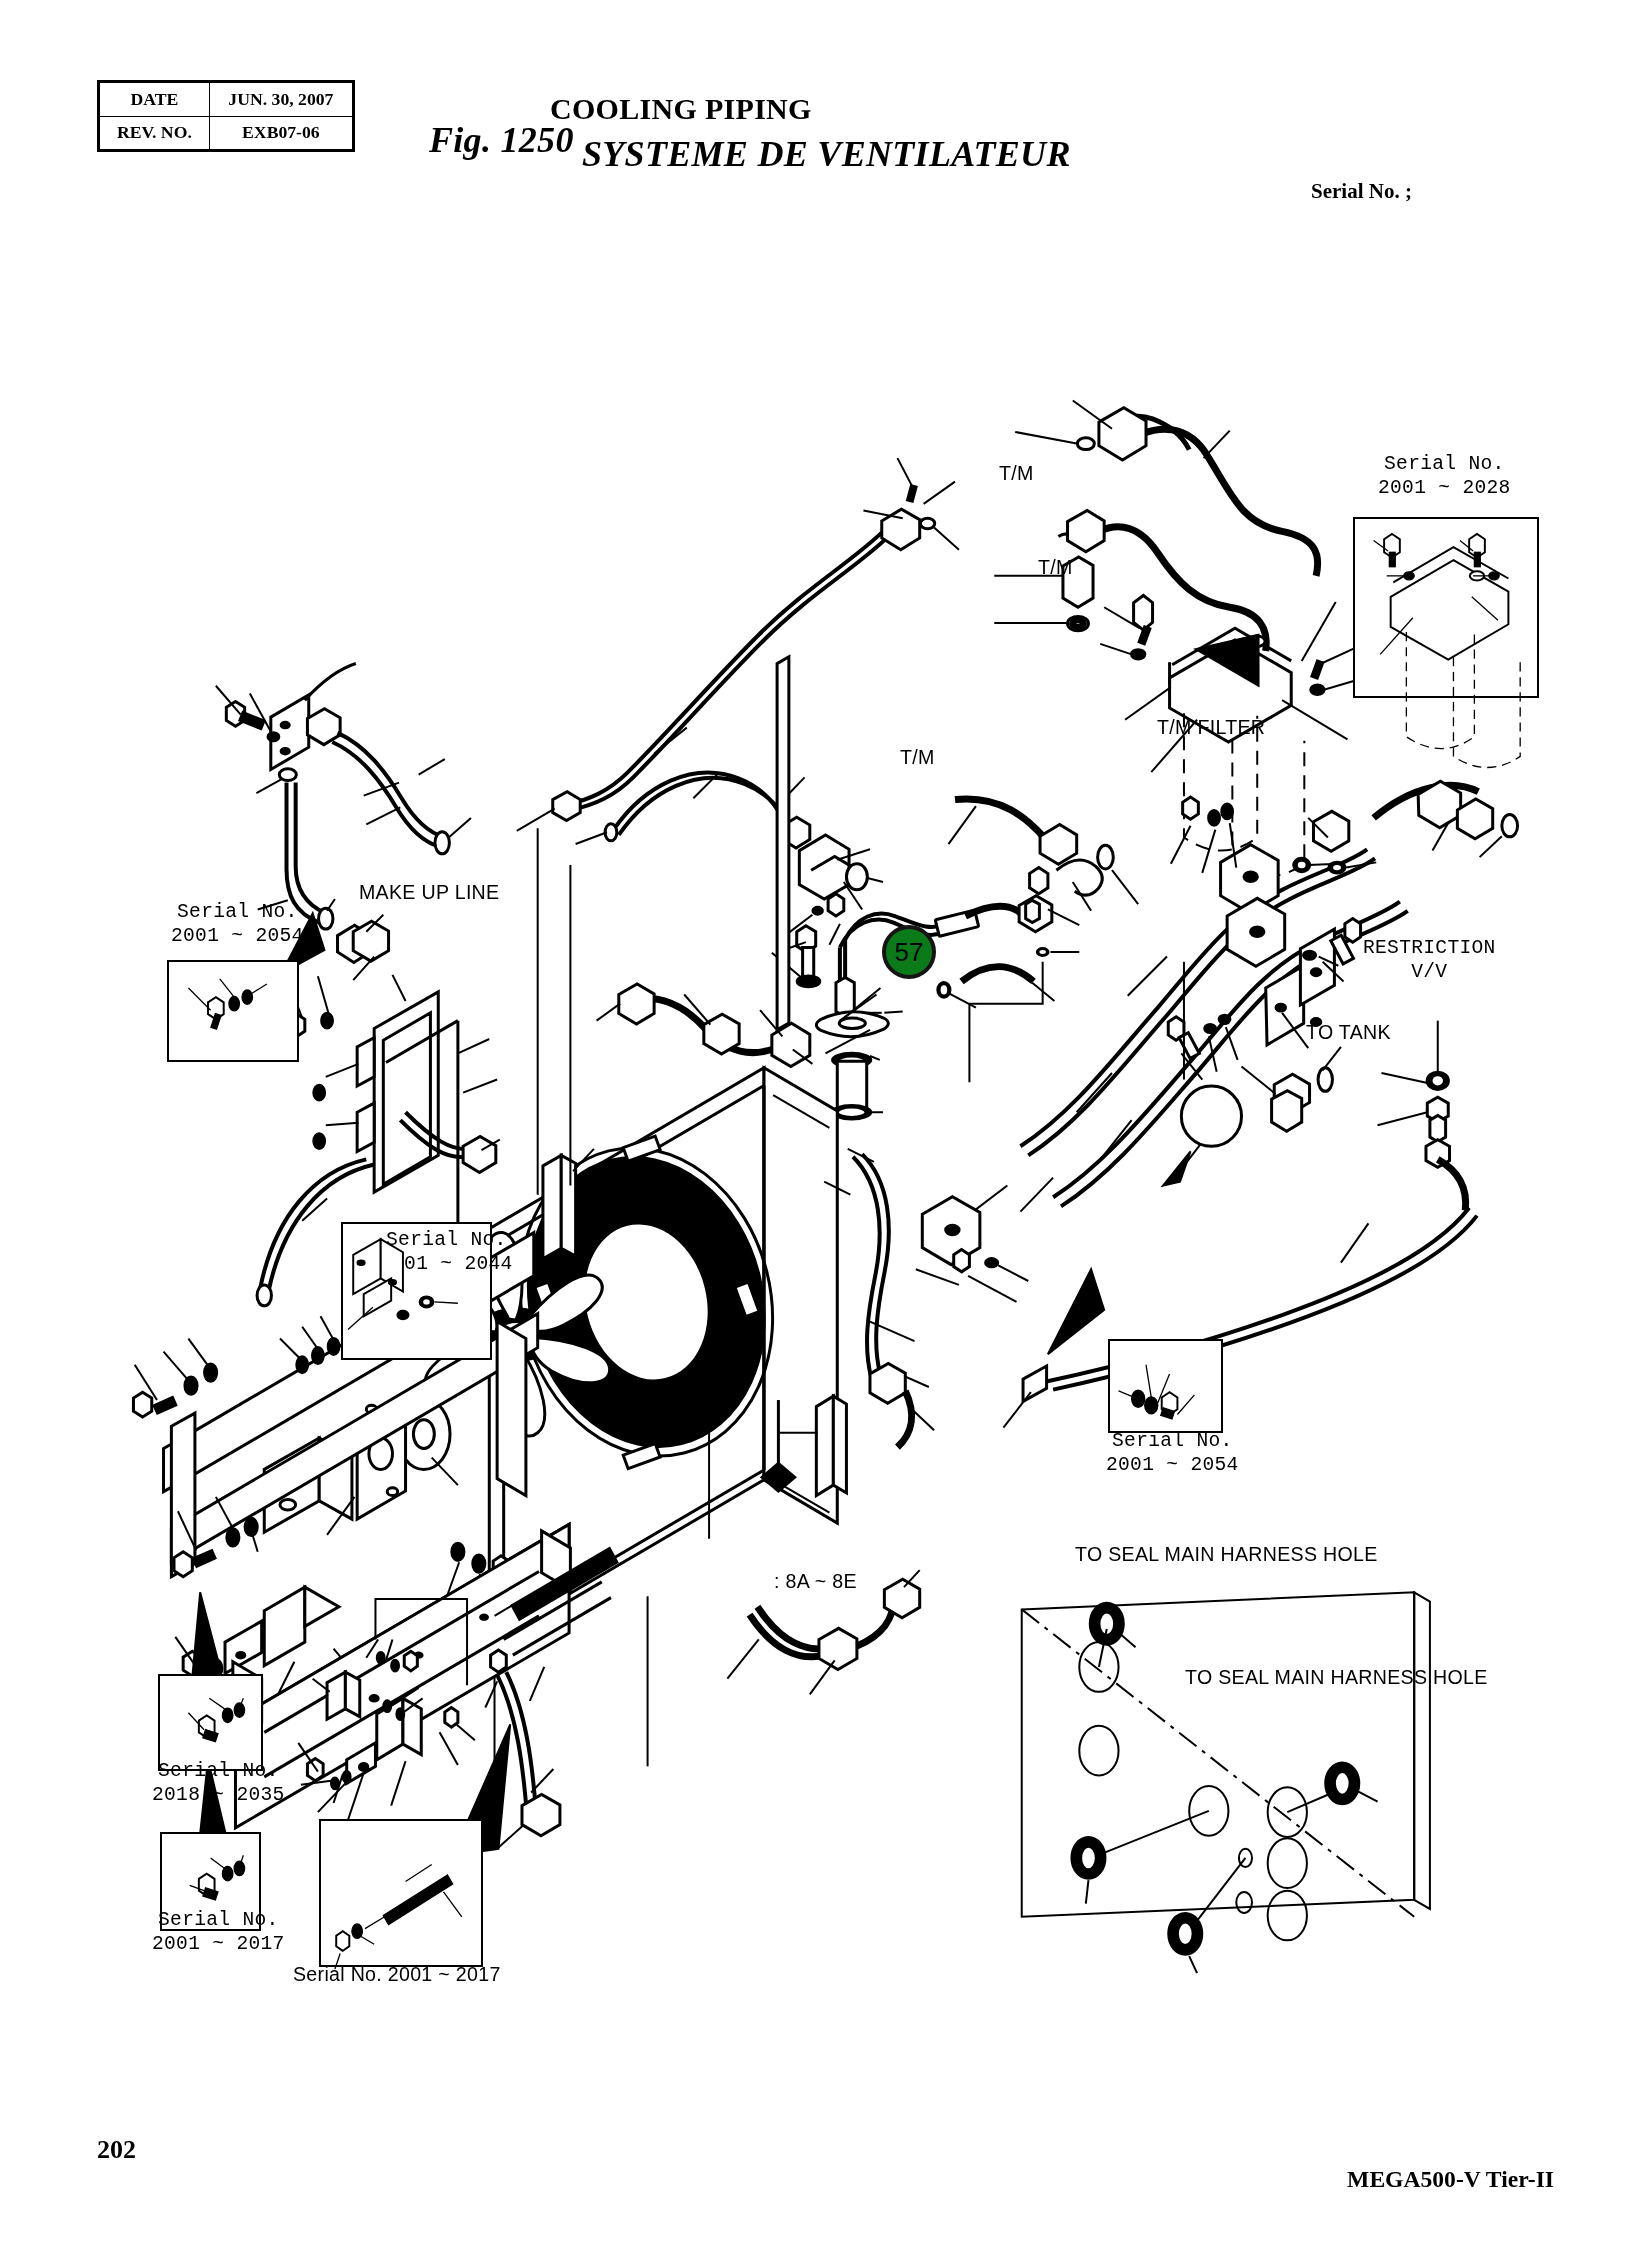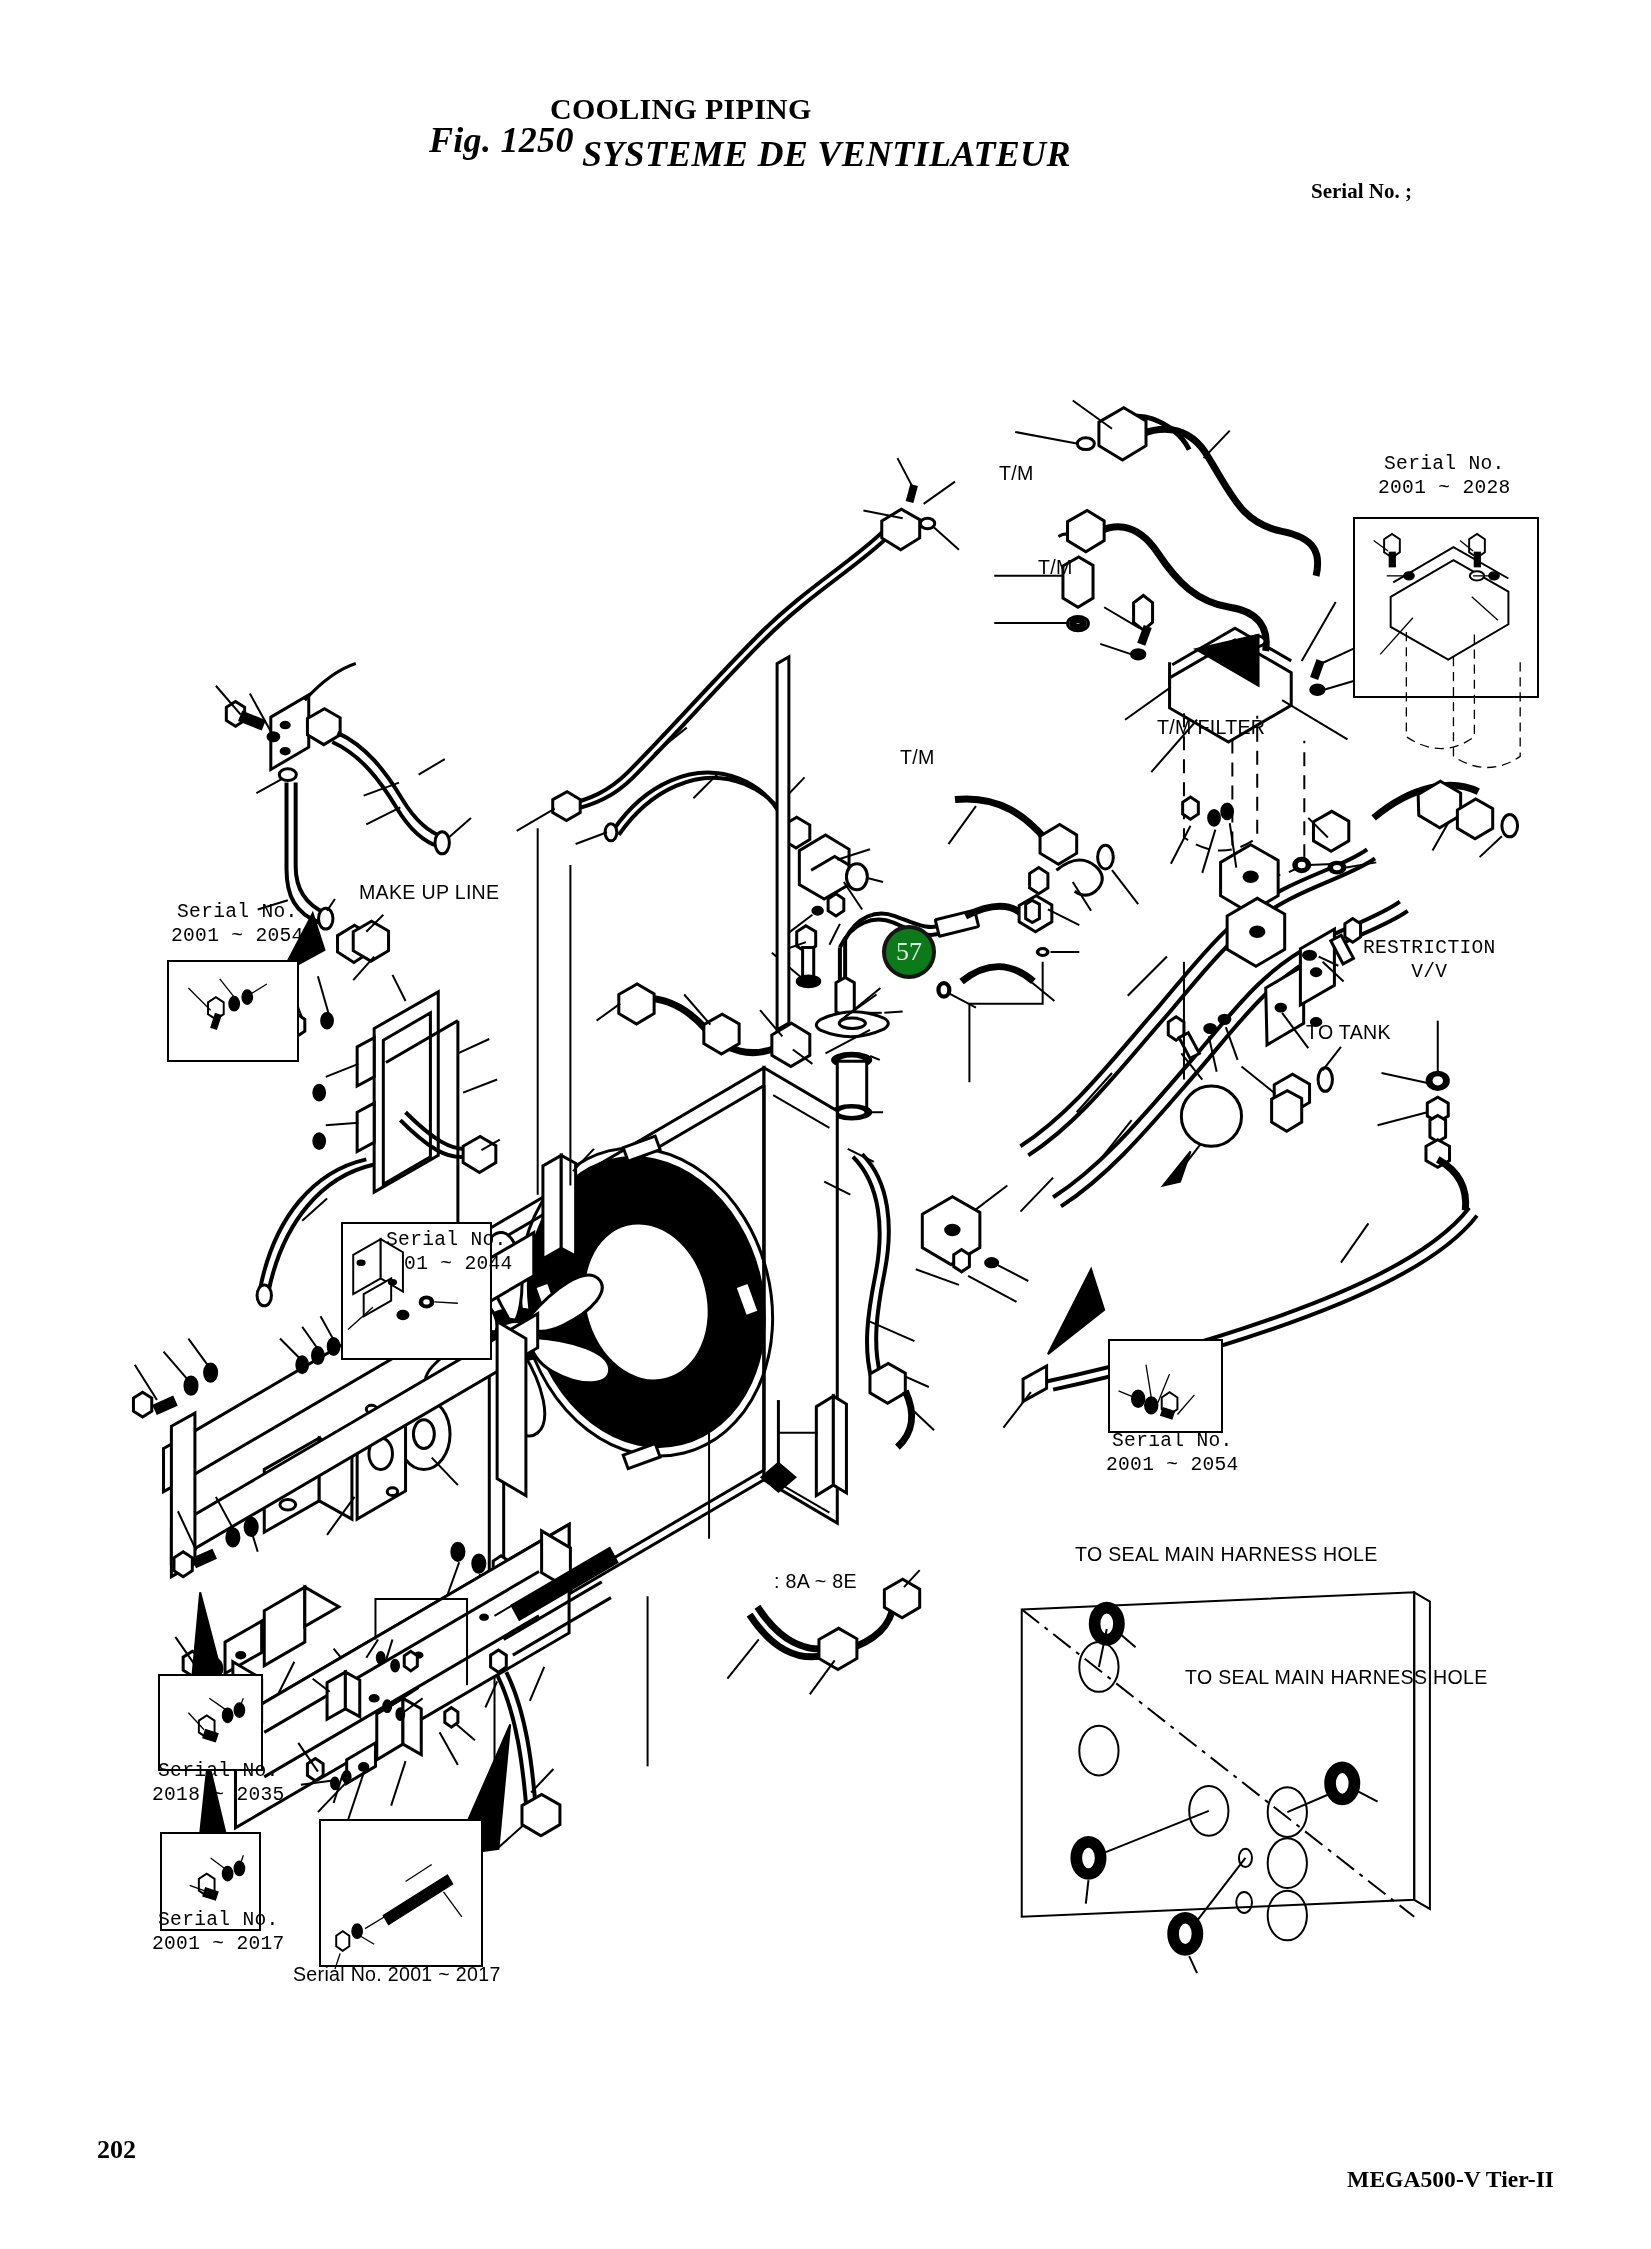--- a/index.html
+++ b/index.html
@@ -107,22 +107,22 @@
     background:#fff;
   }
 
   
   .hl-circle{
     position:absolute;
     border-radius:50%;
     display:flex;
     align-items:center;
     justify-content:center;
-    color:#e5e5e5;
-    font-family:Liberation Serif, serif;
+    color:#000000;
+    font-family:Liberation Sans, sans-serif;
     font-size:26px;
     box-sizing:border-box;
   }
 
   
   #art{
     position:absolute;
     left:0; top:0;
     width:1651px; height:2250px;
     pointer-events:none;
@@ -138,20 +138,32 @@
   .wht{fill:#fff;stroke:#000;stroke-width:3;}
   .blk{fill:#000;stroke:#000;stroke-width:2;}
   .dash{stroke:#000;stroke-width:2;fill:none;stroke-dasharray:14 9;}
   .dashdot{stroke:#000;stroke-width:2;fill:none;stroke-dasharray:22 7 4 7;}
 </style>
 </head>
 <body>
 
 <div id="page">
 
+  <table id="header-table">
+    <tbody>
+        <tr>
+      <td class="hdr-key">DATE</td>
+      <td>JUN. 30, 2007</td>
+    </tr>
+    <tr>
+      <td class="hdr-key">REV. NO.</td>
+      <td>EXB07-06</td>
+    </tr>
+  </tbody>
+    </table>
 
   <div class="fig-no">Fig. 1250</div>
   <div class="title-en">COOLING PIPING</div>
   <div class="title-fr">SYSTEME DE VENTILATEUR</div>
   <div class="serial-head">Serial No. ;</div>
 
   <svg id="art" viewBox="0 0 2524 3439">
 
     <g>
       <path class="hose" d="M1690,665 q30,-40 72,-25 q40,15 56,47"></path>

